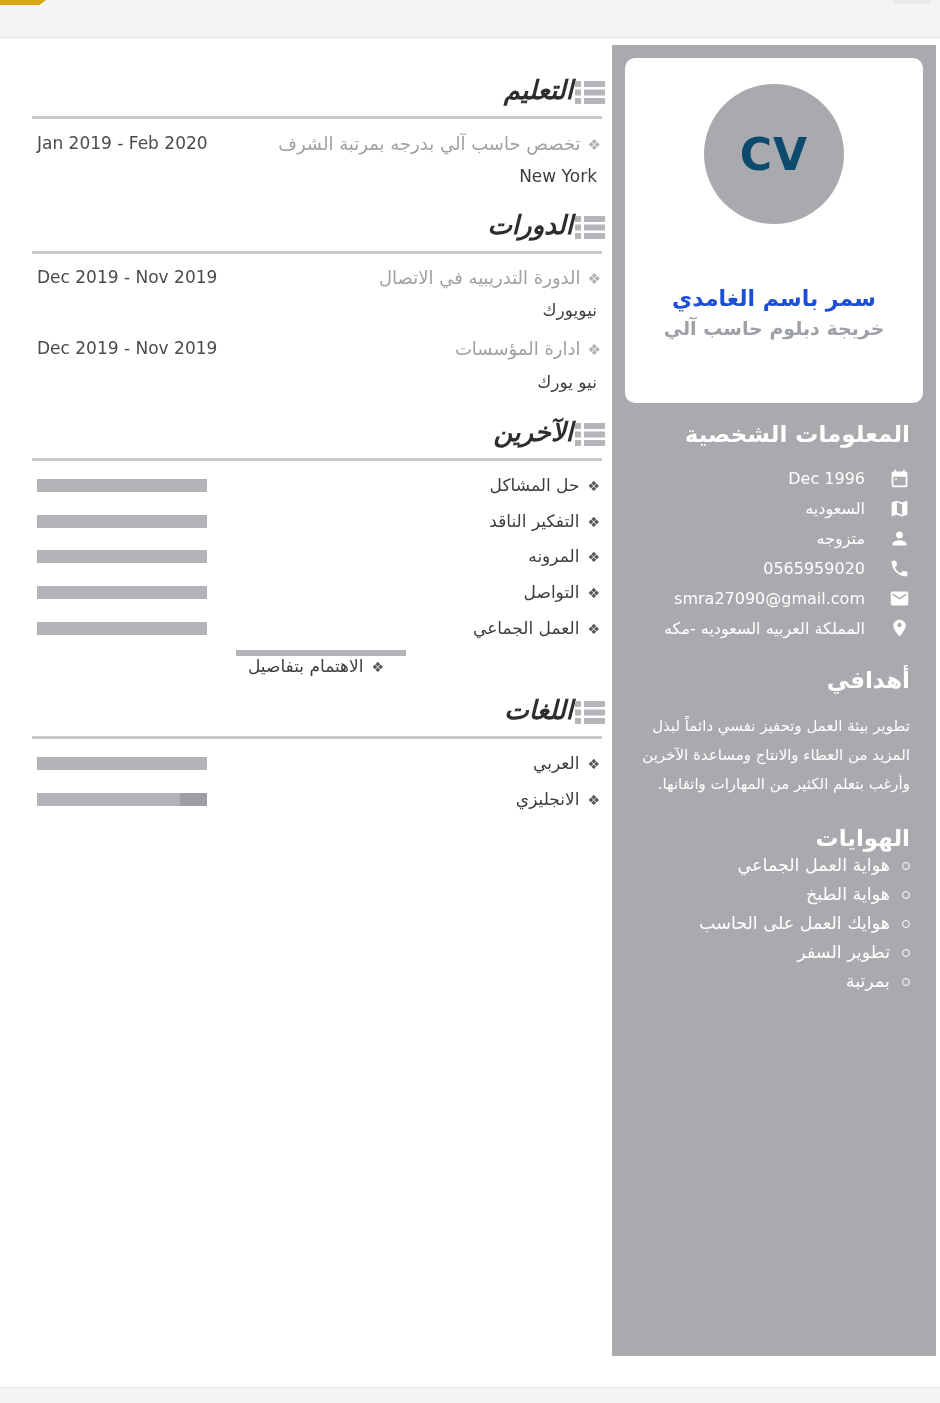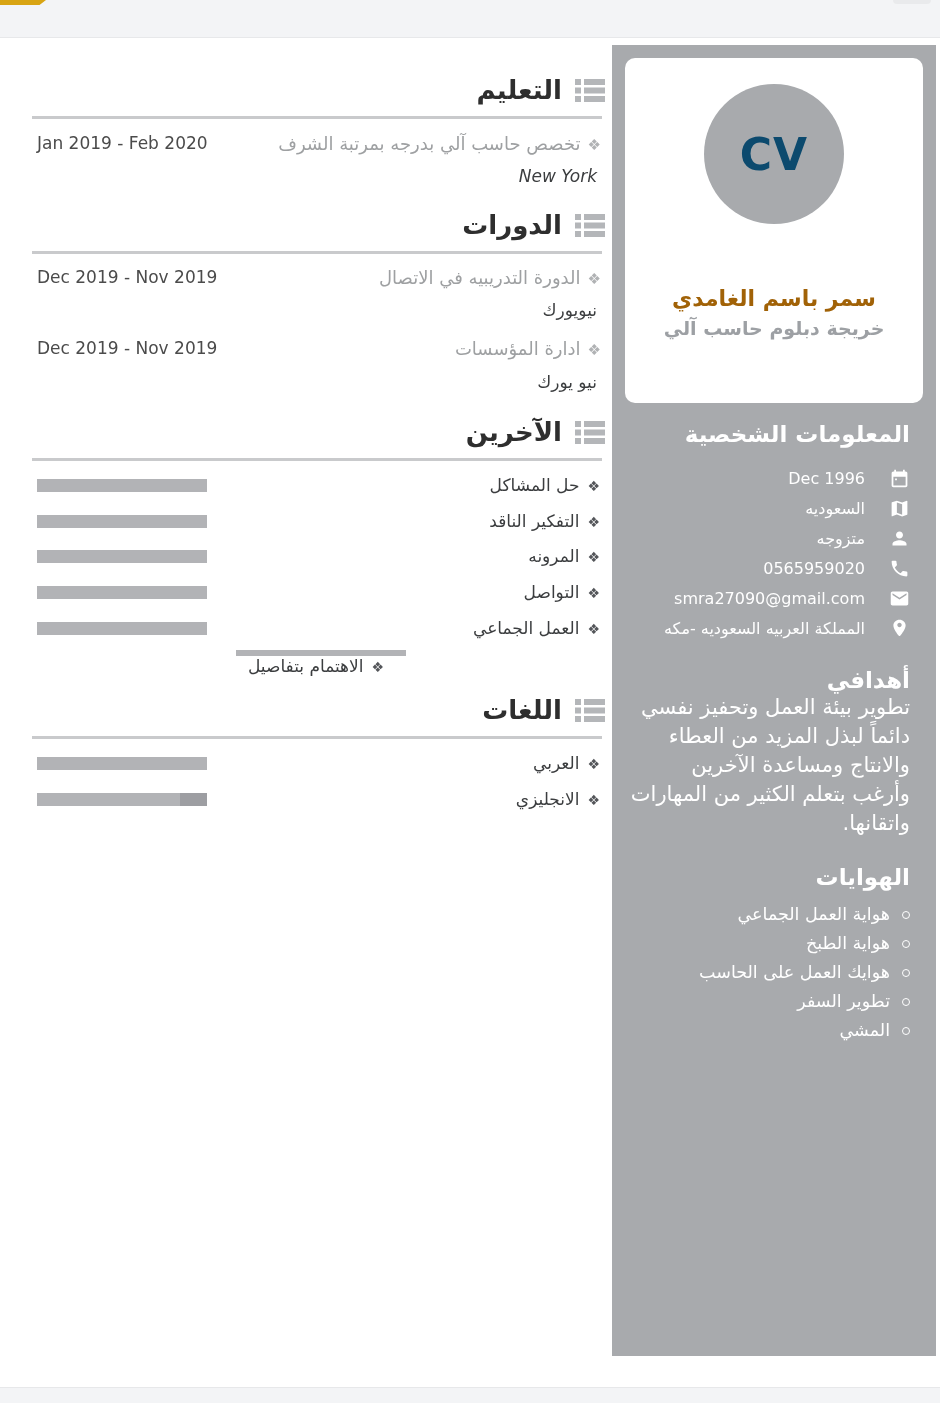--- a/index.html
+++ b/index.html
@@ -7,58 +7,58 @@
   .page { position:relative; width:940px; height:1403px; background:#ffffff; overflow:hidden; }
 
   
   .top-bar { position:absolute; left:0; top:0; width:940px; height:38px; background:#f3f4f6; border-bottom:1px solid #e7e8ea; }
   .footer-bar { position:absolute; left:0; top:1387px; width:940px; height:16px; background:#f3f4f6; border-top:1px solid #e7e8ea; }
   .ribbon { position:absolute; left:0; top:0; width:46px; height:5px; background:#d8a413; clip-path:polygon(0 0,100% 0,86% 100%,0 100%); }
   .artifact { position:absolute; left:893px; top:0; width:38px; height:4px; background:#e9eaec; border-radius:0 0 4px 4px; }
 
   
   .main { position:absolute; left:32px; top:38px; width:573px; height:1349px; }
-  .sec-header { position:absolute; right:0; display:flex; flex-direction:row-reverse; align-items:center; gap:13px; }
+  .sec-header { position:absolute; right:0; display:flex; flex-direction:row-reverse; align-items:flex-end; gap:2px;font-style:italic; }
   .sec-title { font-size:26px; font-weight:bold; color:#2e2e2e; }
   .divider { position:absolute; left:0; width:570px; height:3px; background:#c9cacc; }
   .entry-row { position:absolute; left:0; right:0; display:flex; justify-content:space-between; align-items:flex-start; }
   .entry-date { font-size:17px; color:#4b4b4b; direction:ltr; padding-left:5px; }
   .entry-title { direction:rtl; font-size:18px; color:#9ea0a2; padding-right:4px; }
   .entry-title .bullet { color:#b0b2b4; font-size:15px; margin-left:7px; }
   .entry-loc { position:absolute; right:8px; font-size:17px; color:#3b3d3f; direction:rtl; }
   .entry-loc.ltr { direction:ltr; }
 
   .meter-row { position:absolute; left:0; right:0; height:26px; display:flex; justify-content:space-between; align-items:center; }
   .meter-label { direction:rtl; font-size:17px; color:#3b3d3f; padding-right:5px; }
   .meter-label .bullet { color:#54565a; font-size:14px; margin-left:8px; }
   .bar { position:relative; margin-left:5px; width:170px; height:13px; background:#b2b3b6; overflow:hidden; }
   .bar .bar-accent { position:absolute; right:0; top:0; bottom:0; background:#9d9ea2; }
 
   
   .sidebar { position:absolute; left:612px; top:45px; width:324px; height:1311px; background:#a8aaad; }
   .profile-card { position:absolute; left:13px; right:13px; top:13px; height:345px; background:#ffffff; border-radius:10px; text-align:center; }
   .avatar { width:140px; height:140px; border-radius:50%; background:#a8aaad; margin:26px auto 0 auto; display:flex; align-items:center; justify-content:center; }
   .avatar-text { font-size:44px; font-weight:bold; color:#0c4a6e; letter-spacing:1px; }
-  .profile-name { margin-top:62px; font-size:22px; font-weight:bold; color:#a16207; direction:rtl; }
+  .profile-name { margin-top:62px; font-size:22px; font-weight:bold; color:#1d4ed8; direction:rtl; }
   .profile-subtitle { margin-top:6px; font-size:19px; font-weight:bold; color:#9da0a4; direction:rtl; }
 
   .sb-content { position:absolute; top:376px; left:18px; right:26px; direction:rtl; text-align:right; color:#ffffff; }
   .sb-heading { font-size:23px; font-weight:bold; color:#ffffff; }
   .info-list { margin-top:16px; }
   .info-row { display:flex; align-items:center; gap:24px; height:30px; }
   .info-icon { width:21px; height:21px; flex:0 0 auto; }
   .info-icon svg { display:block; width:21px; height:21px; fill:#ffffff; }
   .info-text { font-size:16px; color:#ffffff; }
   .info-text .ltr { direction:ltr; unicode-bidi:isolate; }
 
   .goals { margin-top:24px; }
-  .goals-text { margin-top:0; font-size:21px; line-height:29px; color:#ffffff; }
+  .goals-text { margin-top:19px; font-size:15px; line-height:29px; color:#ffffff; }
 
   .hobbies { margin-top:26px; }
-  .hobby-list { margin-top:10px; }
+  .hobby-list { }
   .hobby-item { display:flex; align-items:center; gap:12px; line-height:29px; font-size:17.5px; color:#ffffff; }
   .circle-bullet { width:8px; height:8px; border:1.5px solid #ffffff; border-radius:50%; flex:0 0 auto; }
 
   .sec-icon svg { display:block; }
 </style>
 </head>
 <body>
 
 <div class="page">
 
@@ -82,21 +82,21 @@
             </g>
           </svg>
       </span>
       <span class="sec-title">التعليم</span>
     </div>
     <div class="divider" style="top:78px;"></div>
     <div class="entry-row" style="top:95px;">
       <span class="entry-date">Jan 2019 - Feb 2020</span>
       <span class="entry-title"><span class="bullet">❖</span><span>تخصص حاسب آلي بدرجه بمرتبة الشرف</span></span>
     </div>
-    <div class="entry-loc ltr" style="top:128px;font-style:italic;">New York</div>
+    <div class="entry-loc ltr" style="top:128px;">New York</div>
 
     <div class="sec-header" style="top:172px;margin-left:16px;">
       <span class="sec-icon">
         <svg width="30" height="25" viewBox="0 0 30 25">
             <g fill="#b4b6b9">
               <rect x="0" y="1" width="6" height="6"></rect>
               <rect x="9" y="1" width="21" height="6"></rect>
               <rect x="0" y="9.5" width="6" height="6"></rect>
               <rect x="9" y="9.5" width="21" height="6"></rect>
               <rect x="0" y="18" width="6" height="6"></rect>
@@ -288,21 +288,21 @@
           <div class="hobby-item">
               <span class="circle-bullet"></span>
               <span>هوايك العمل على الحاسب</span>
             </div>
           <div class="hobby-item">
               <span class="circle-bullet"></span>
               <span>تطوير السفر</span>
             </div>
           <div class="hobby-item">
               <span class="circle-bullet"></span>
-              <span>المشي</span>
+              <span>بمرتبة</span>
             </div>
         </div>
       </div>
 
     </div>
   </div>
 
 </div>
 
 </body></html>

